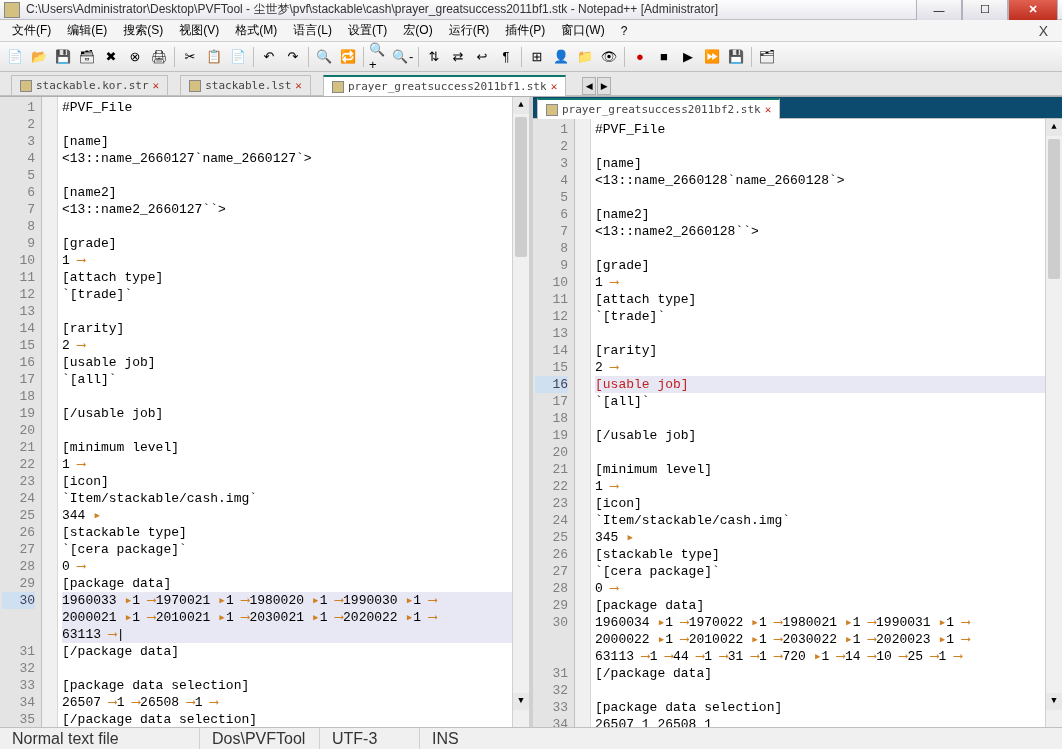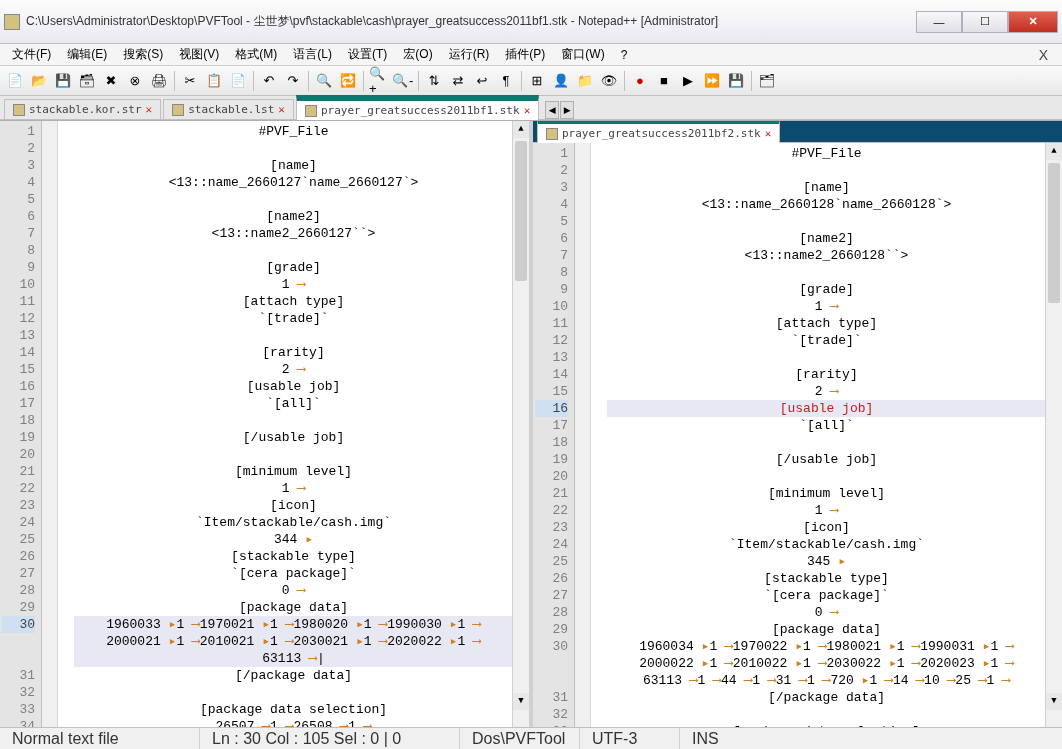--- a/index.html
+++ b/index.html
@@ -1,62 +1,62 @@
 <!DOCTYPE html>
 <html><head>
 <meta charset="utf-8">
 <style>
 * { margin: 0; padding: 0; box-sizing: border-box; }
 body { font-family: "Segoe UI", Tahoma, sans-serif; font-size: 12px; background: #f0f0f0; width: 1062px; height: 749px; overflow: hidden; display: flex; flex-direction: column; }
 
 
-.titlebar { height: 44px; background: linear-gradient(to bottom, #fdfdfd, #e8e8f0); display: flex; align-items: center; padding: 8px 4px; border-bottom: 1px solid #c0c0c0; }
+.titlebar { height: 20px; background: linear-gradient(to bottom, #fdfdfd, #e8e8f0); display: flex; align-items: center; padding: 8px 4px; border-bottom: 1px solid #c0c0c0; }
 .titlebar .app-icon { width: 16px; height: 16px; margin-right: 6px; background: #d4c080; border: 1px solid #888; }
 .titlebar .title-text { flex: 1; font-size: 12px; color: #333; white-space: nowrap; overflow: hidden; }
 .win-controls { display: flex; gap: 0; }
 .win-btn { width: 46px; height: 22px; display: flex; align-items: center; justify-content: center; background: linear-gradient(to bottom, #f8f8f8, #e0e0e8); border: 1px solid #b0b0c0; font-size: 11px; cursor: pointer; }
 .win-btn.close { background: linear-gradient(to bottom, #e06050, #c03020); color: #fff; font-weight: bold; width: 50px; }
 .win-btn.min::before { content: "—"; }
 .win-btn.max::before { content: "☐"; }
 .win-btn.close::before { content: "✕"; }
 
 
 .menubar { height: 22px; background: #f5f5f5; display: flex; align-items: center; padding: 0 4px; border-bottom: 1px solid #d0d0d0; font-size: 12px; }
 .menubar .menu-item { padding: 2px 8px; cursor: pointer; }
 .menubar .close-x { margin-left: auto; padding: 0 10px; font-size: 14px; color: #444; cursor: pointer; }
 
 
 .toolbar { height: 30px; background: linear-gradient(to bottom, #fafafa, #e8e8e8); display: flex; align-items: center; padding: 2px 4px; gap: 2px; border-bottom: 1px solid #c0c0c0; }
 .tb-btn { width: 22px; height: 22px; display: flex; align-items: center; justify-content: center; border: 1px solid transparent; border-radius: 2px; cursor: pointer; font-size: 13px; }
 .tb-sep { width: 1px; height: 20px; background: #c0c0c0; margin: 0 2px; }
 
 
-.tabbar { height: 24px; background: #e8e8e8; display: flex; align-items: flex-end; padding: 0 4px; gap: 2px; border-bottom: 1px solid #c0c0c0; }
+.tabbar { height: 24px; background: #e8e8e8; display: flex; align-items: flex-end; padding: 0 11px; gap: 12px; border-bottom: 1px solid #c0c0c0; }
 .tab { display: flex; align-items: center; padding: 3px 8px; background: #e8e8e8; border: 1px solid #c0c0c0; border-bottom: none; font-size: 11px; color: #444; cursor: pointer; gap: 4px; font-family: Consolas, monospace; }
-.tab.active { background: #fff; border-top: 6px solid #0f766e; position: relative; top: 1px; }
+.tab.active { background: #fff; border-top: 2px solid #0f766e; position: relative; top: 1px; }
 .tab .tab-icon { width: 12px; height: 12px; background: #d4c080; border: 1px solid #888; }
 .tab .tab-close { color: #c03020; font-weight: bold; cursor: pointer; font-size: 11px; }
 .tabbar .nav-arrows { margin-left: 4px; display: flex; gap: 1px; }
 .tabbar .nav-arr { width: 14px; height: 18px; background: #e0e0e0; border: 1px solid #b0b0b0; font-size: 9px; display: flex; align-items: center; justify-content: center; cursor: pointer; }
 
 
 .split-area { flex: 1; display: flex; overflow: hidden; border-top: 1px solid #b0b0b0; }
 .pane { flex: 1; display: flex; flex-direction: column; overflow: hidden; background: #fff; }
 .pane-left { border-right: 4px solid #d0d0d0; }
 
 
 .pane-tab-hdr { height: 22px; background: #0c4a6e; display: flex; align-items: flex-end; padding: 0 4px; border-bottom: 1px solid #c0c0c0; }
 
 
 .editor { flex: 1; display: flex; overflow: hidden; font-family: Consolas, "Courier New", monospace; font-size: 13px; line-height: 17px; position: relative; }
 .gutter { width: 42px; background: #e4e4e4; color: #808080; text-align: right; padding: 2px 6px 2px 2px; border-right: 1px solid #c0c0c0; user-select: none; }
 .gutter .ln { height: 17px; }
 .gutter .ln.hl { background: #cfe0f0; color: #404060; }
 .margin { width: 16px; background: #f0f0f0; border-right: 1px solid #d8d8d8; }
-.code-area { flex: 1; padding: 2px 16px; color: #000; position: relative; white-space: pre; overflow: hidden; text-align: center; }
+.code-area { flex: 1; padding: 2px 4px; color: #000; position: relative; white-space: pre; overflow: hidden; }
 .code-line { height: 17px; }
 .code-line.hl { background: #e8e8f4; }
 .ws-arrow { color: #d08020; }
 .ws-dot { color: #d08020; }
 .token-red { color: #c02020; }
 .scroll-v { position: absolute; right: 0; top: 0; bottom: 0; width: 17px; background: #f0f0f0; border-left: 1px solid #d0d0d0; }
 .scroll-v .thumb { position: absolute; left: 2px; right: 2px; top: 20px; height: 140px; background: #cdcdcd; border-radius: 2px; }
 .scroll-v .arrow { position: absolute; left: 0; right: 0; height: 17px; background: #e8e8e8; display: flex; align-items: center; justify-content: center; font-size: 9px; }
 .scroll-v .arrow.up { top: 0; }
 .scroll-v .arrow.down { bottom: 17px; }
@@ -265,17 +265,16 @@
         <div class="thumb"></div>
         <div class="arrow down">▼</div>
       </div>
     </div>
   </div>
 
 </div>
 
 <div class="statusbar">
   <div class="sb-cell" style="width:200px">Normal text file</div>
-  <div class="sb-cell" style="width:260px">Ln : 30    Col : 105    Sel : 0 | 0</div>
   <div class="sb-cell" style="width:120px">Dos\PVFTool</div>
   <div class="sb-cell" style="width:100px">UTF-3</div>
   <div class="sb-cell" style="width:60px;border-right:none">INS</div>
 </div>
 
 </body></html>

